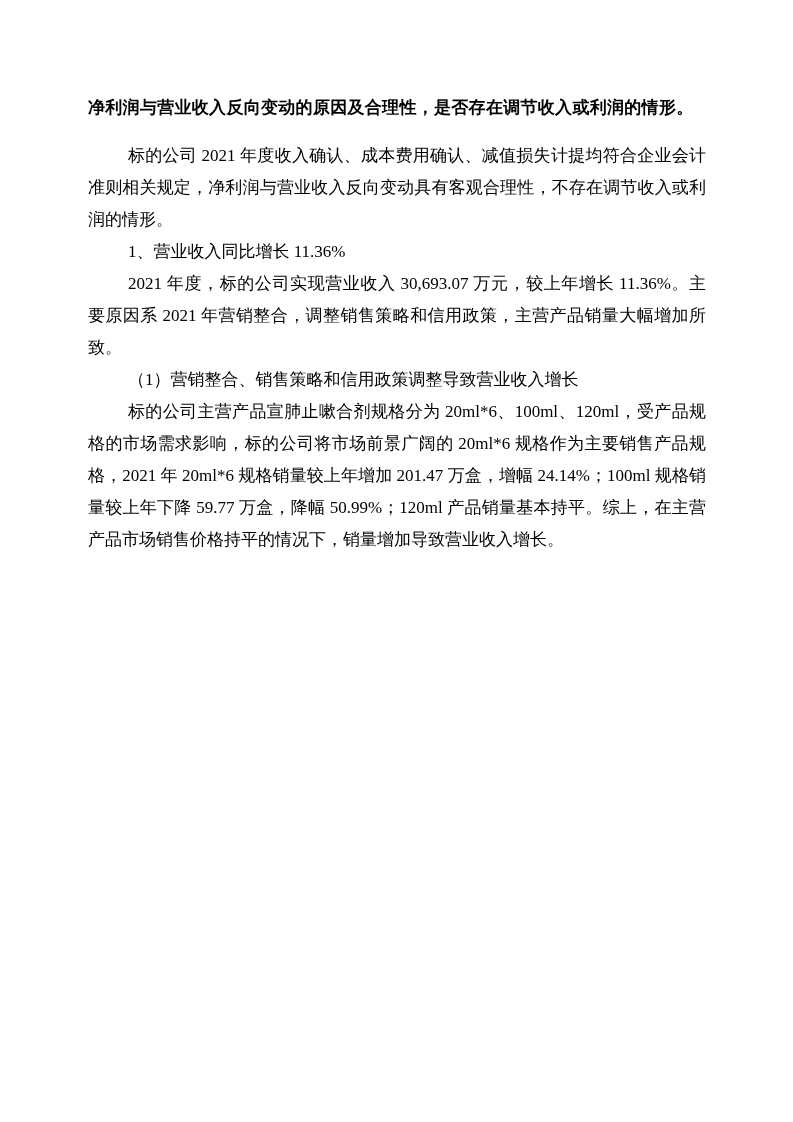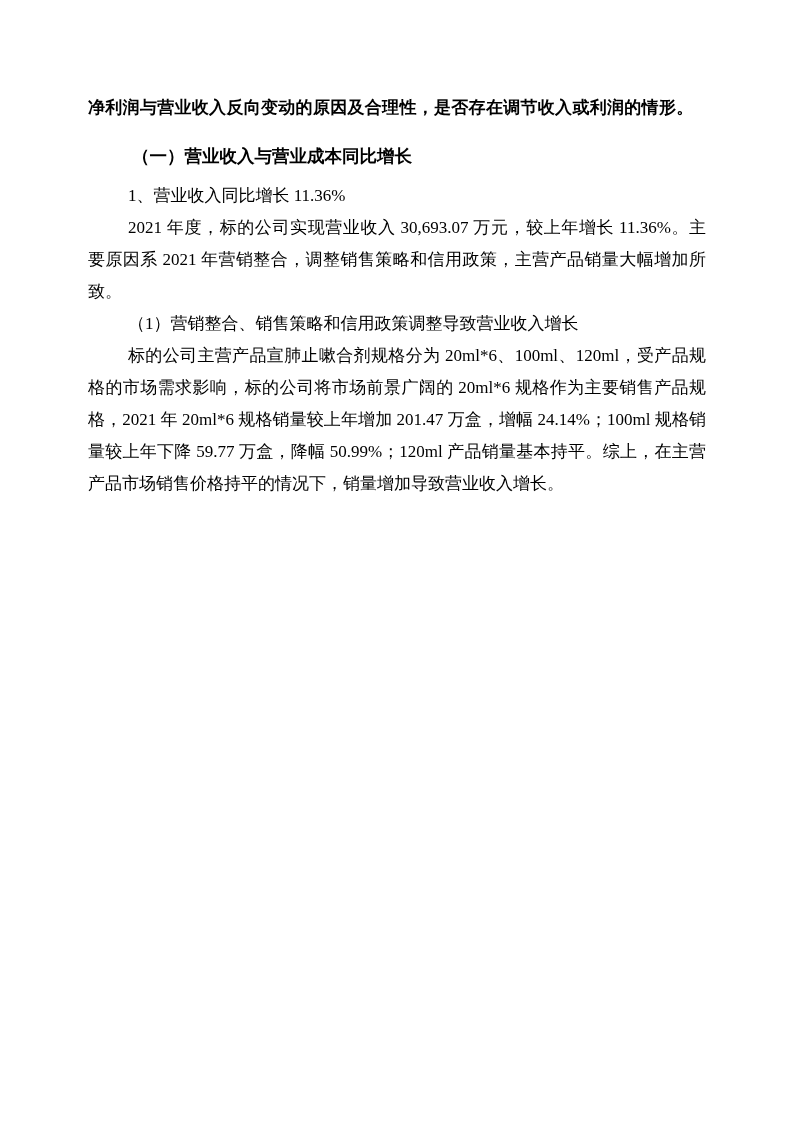--- a/index.html
+++ b/index.html
@@ -58,20 +58,20 @@
     font-family: "Liberation Serif", "DejaVu Serif", serif;
     color: #000000;
   }
 </style>
 </head>
 <body>
 
 <div class="page">
   <div class="doc-body">
     <p class="h-top">净利润与营业收入反向变动的原因及合理性，是否存在调节收入或利润的情形。</p>
-    <p class="h-section">（一）营业收入与营业成本同比增长</p>
+    <p class="para">标的公司 2021 年度收入确认、成本费用确认、减值损失计提均符合企业会计准则相关规定，净利润与营业收入反向变动具有客观合理性，不存在调节收入或利润的情形。</p>
     <p class="subitem">1、营业收入同比增长 11.36%</p>
     <p class="para">2021 年度，标的公司实现营业收入 30,693.07 万元，较上年增长 11.36%。主要原因系 2021 年营销整合，调整销售策略和信用政策，主营产品销量大幅增加所致。</p>
     <p class="subitem">（1）营销整合、销售策略和信用政策调整导致营业收入增长</p>
     <p class="para">标的公司主营产品宣肺止嗽合剂规格分为 20ml*6、100ml、120ml，受产品规格的市场需求影响，标的公司将市场前景广阔的 20ml*6 规格作为主要销售产品规格，2021 年 20ml*6 规格销量较上年增加 201.47 万盒，增幅 24.14%；100ml 规格销量较上年下降 59.77 万盒，降幅 50.99%；120ml 产品销量基本持平。综上，在主营产品市场销售价格持平的情况下，销量增加导致营业收入增长。</p>
   </div>
   <div class="footer-pagenum">49 / 146</div>
 </div>
 
 </body></html>

